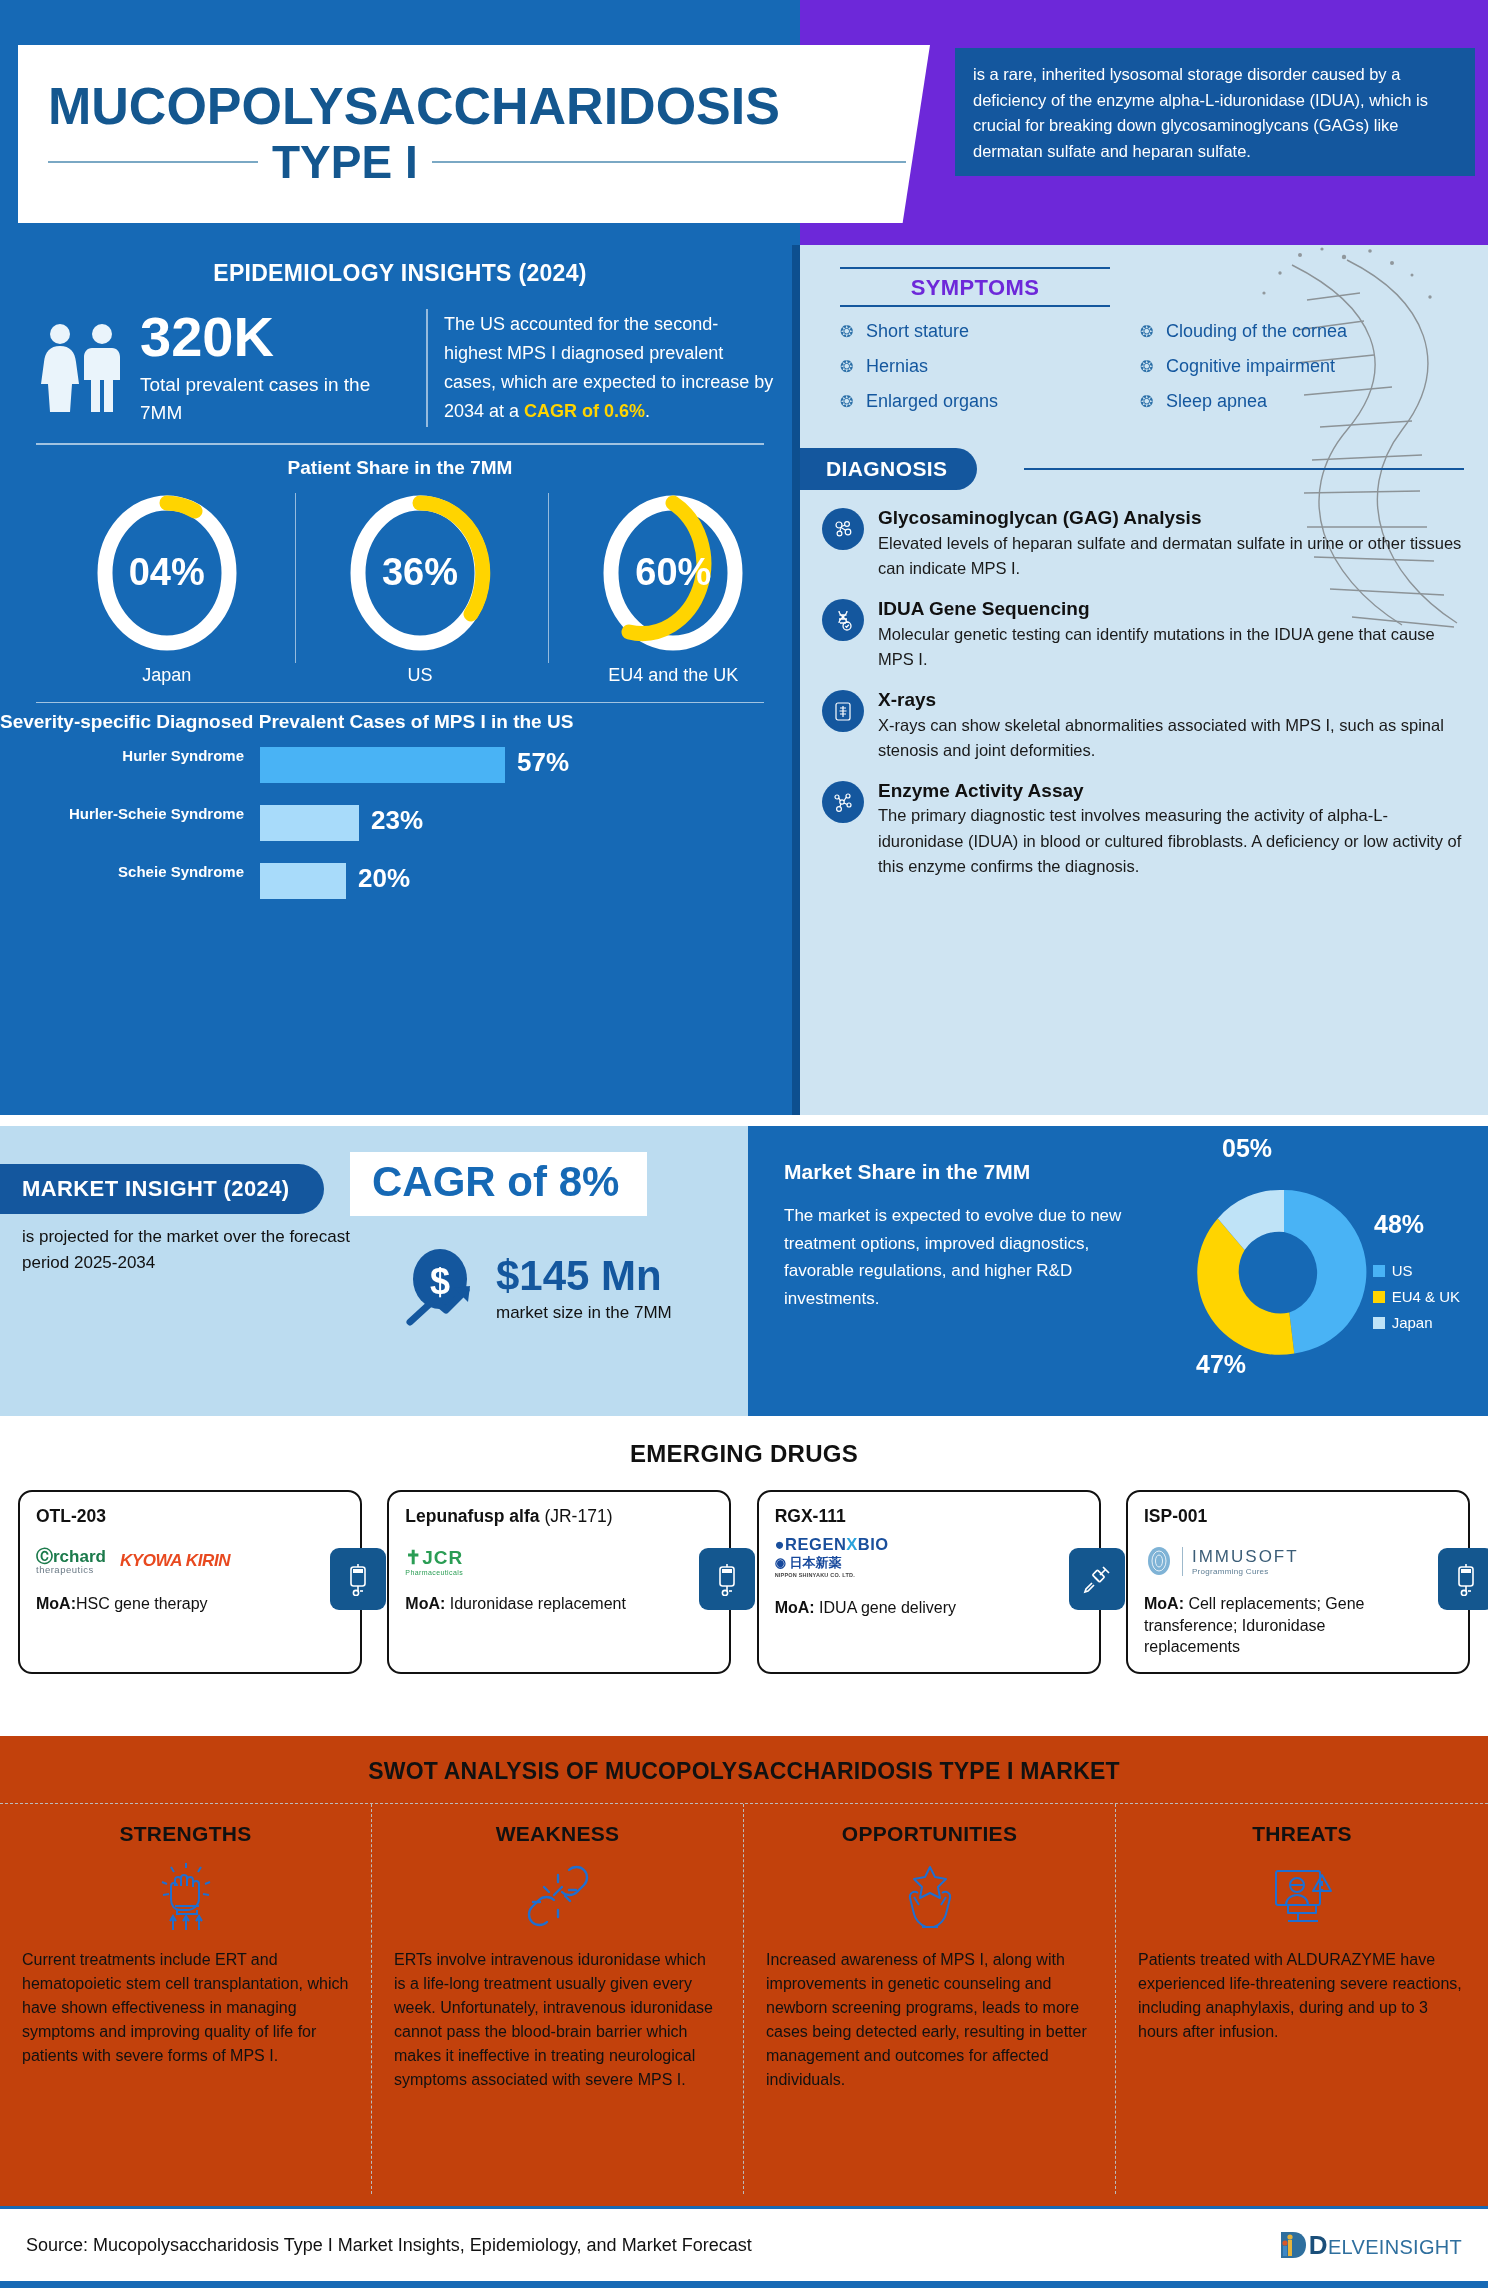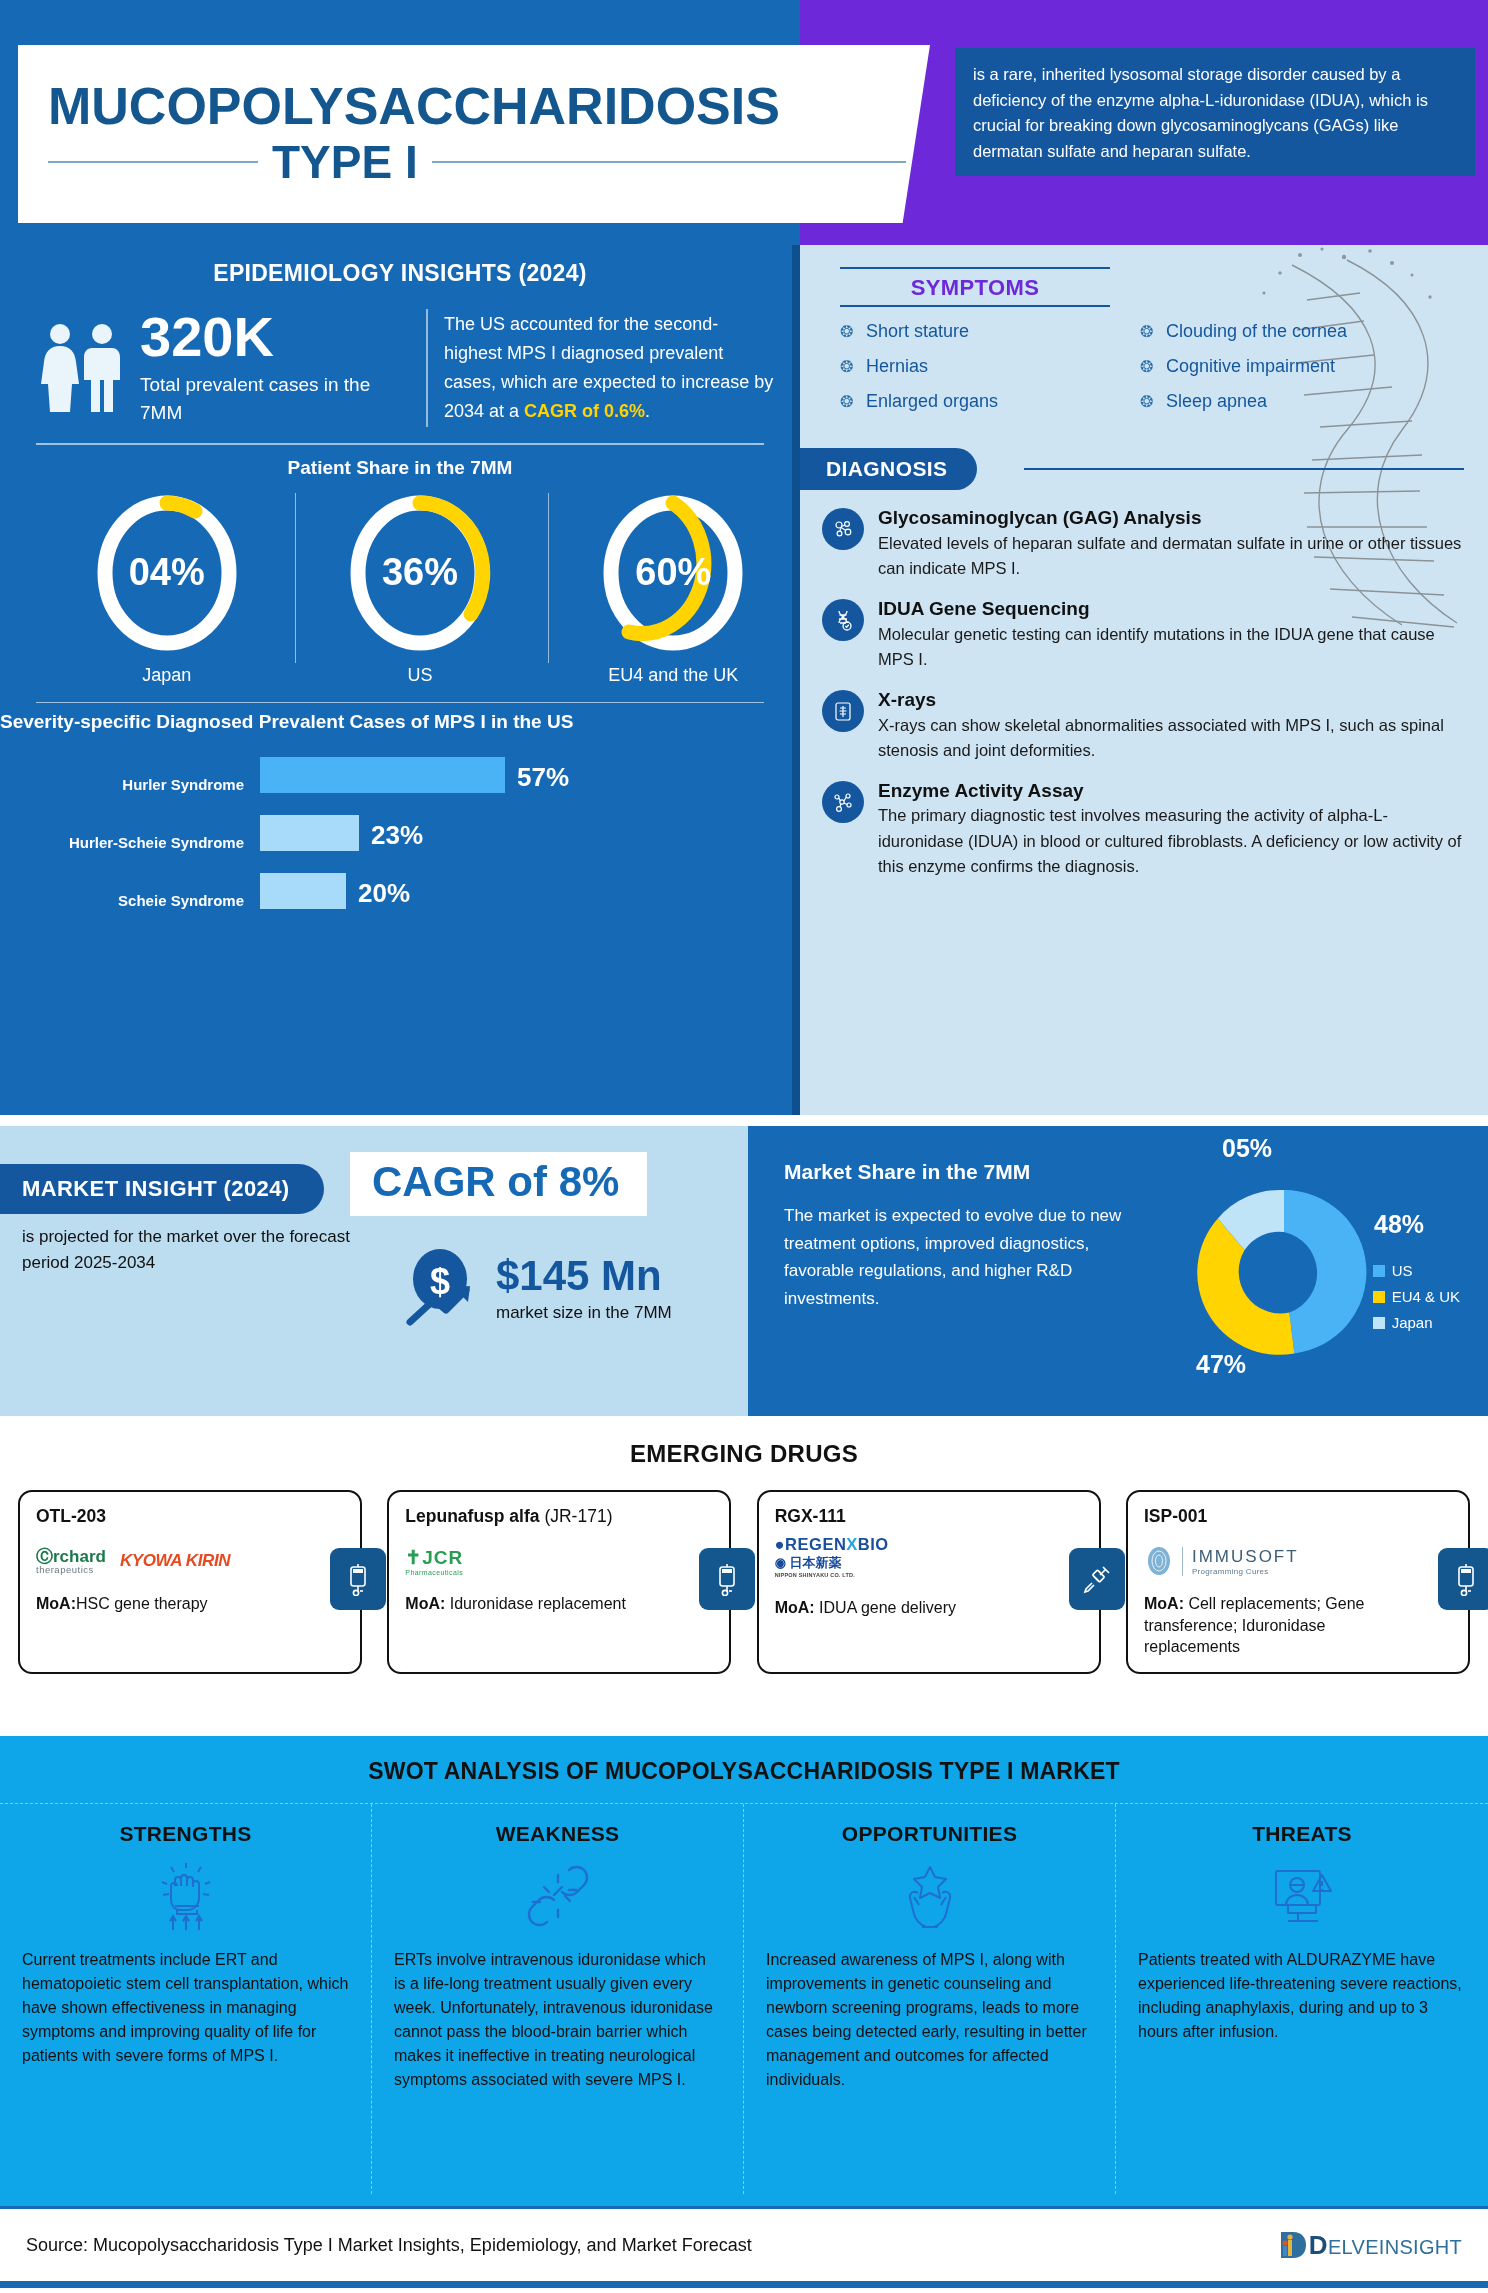--- a/index.html
+++ b/index.html
@@ -72,21 +72,21 @@
   }
   .donut-wrap { position: relative; width: 160px; height: 168px; }
   .donut-label-center {
     position: absolute; inset: 0; display: flex; align-items: center; justify-content: center;
     font-size: 38px; font-weight: bold; color: #fff;
   }
   .donut-caption { font-size: 18px; margin-top: 8px; }
 
   .bars-title { font-size: 19px; font-weight: bold; margin-top: 8px; }
   .bars { margin-top: 14px; padding: 0 30px; }
-  .bar-row { display: flex; align-items: flex-end; height: 46px; margin-bottom: 12px; }
+  .bar-row { display: flex; align-items: flex-start; height: 46px; margin-bottom: 12px; }
   .bar-label { width: 230px; text-align: right; font-size: 15px; font-weight: bold; padding-right: 16px; }
   .bar-fill { height: 36px; background: #49b3f5; }
   .bar-fill.light { background: #a8dbfa; }
   .bar-val { font-size: 26px; font-weight: bold; margin-left: 12px; }
 
   
   .band-right { position: absolute; left: 800px; top: 0; width: 688px; height: 870px; }
   .dna-art { position: absolute; right: 6px; top: 0px; width: 230px; height: 480px; opacity: .85; }
 
   .sym-head { width: 270px; margin: 22px 0 0 40px; }
@@ -160,21 +160,21 @@
   .logo-kyowa { font-size:17px; font-weight:bold; color:#e8491f; font-style:italic; letter-spacing:-.4px;}
   .logo-jcr { font-size:19px; font-weight:bold; color:#2a9d54; letter-spacing:1px;}
   .logo-jcr small{ display:block; font-size:7px; letter-spacing:.4px; font-weight:normal;}
   .logo-regen { font-size:16.5px; font-weight:bold; color:#1a4f9c; letter-spacing:.5px;}
   .logo-nippon { font-size:13px; font-weight:bold; color:#16489c; }
   .logo-nippon small { display:block; font-size:5.5px; color:#444; letter-spacing:.2px;}
   .logo-immusoft { font-size:17px; color:#3b5d77; letter-spacing:2px;}
   .logo-immusoft small { display:block; font-size:8px; letter-spacing:.3px; color:#5c7c93;}
 
   
-  .swot { position:absolute; left:0; top:1736px; width:1488px; height:470px; background:#0ea5e9; }
+  .swot { position:absolute; left:0; top:1736px; width:1488px; height:470px; background:#c2410c; }
   .swot-title { text-align:center; font-size:23px; font-weight:bold; color:#111; padding-top:22px; letter-spacing:.2px;}
   .swot-grid { display:flex; margin-top: 18px; border-top: 1.5px dashed #bbb; }
   .swot-col { width: 25%; padding: 18px 22px 0 22px; border-right: 1.5px dashed #bbb; min-height: 390px; }
   .swot-col:last-child { border-right: none; }
   .swot-h { text-align:center; font-size: 21px; font-weight:bold; color:#111; letter-spacing:.3px;}
   .swot-ico { height: 76px; display:flex; align-items:center; justify-content:center; margin: 12px 0 14px; }
   .swot-p { font-size: 16px; line-height: 1.5; color:#111; }
 
   
   .footer { position:absolute; left:0; top:2206px; width:1488px; height:87px; background:#fff; }

